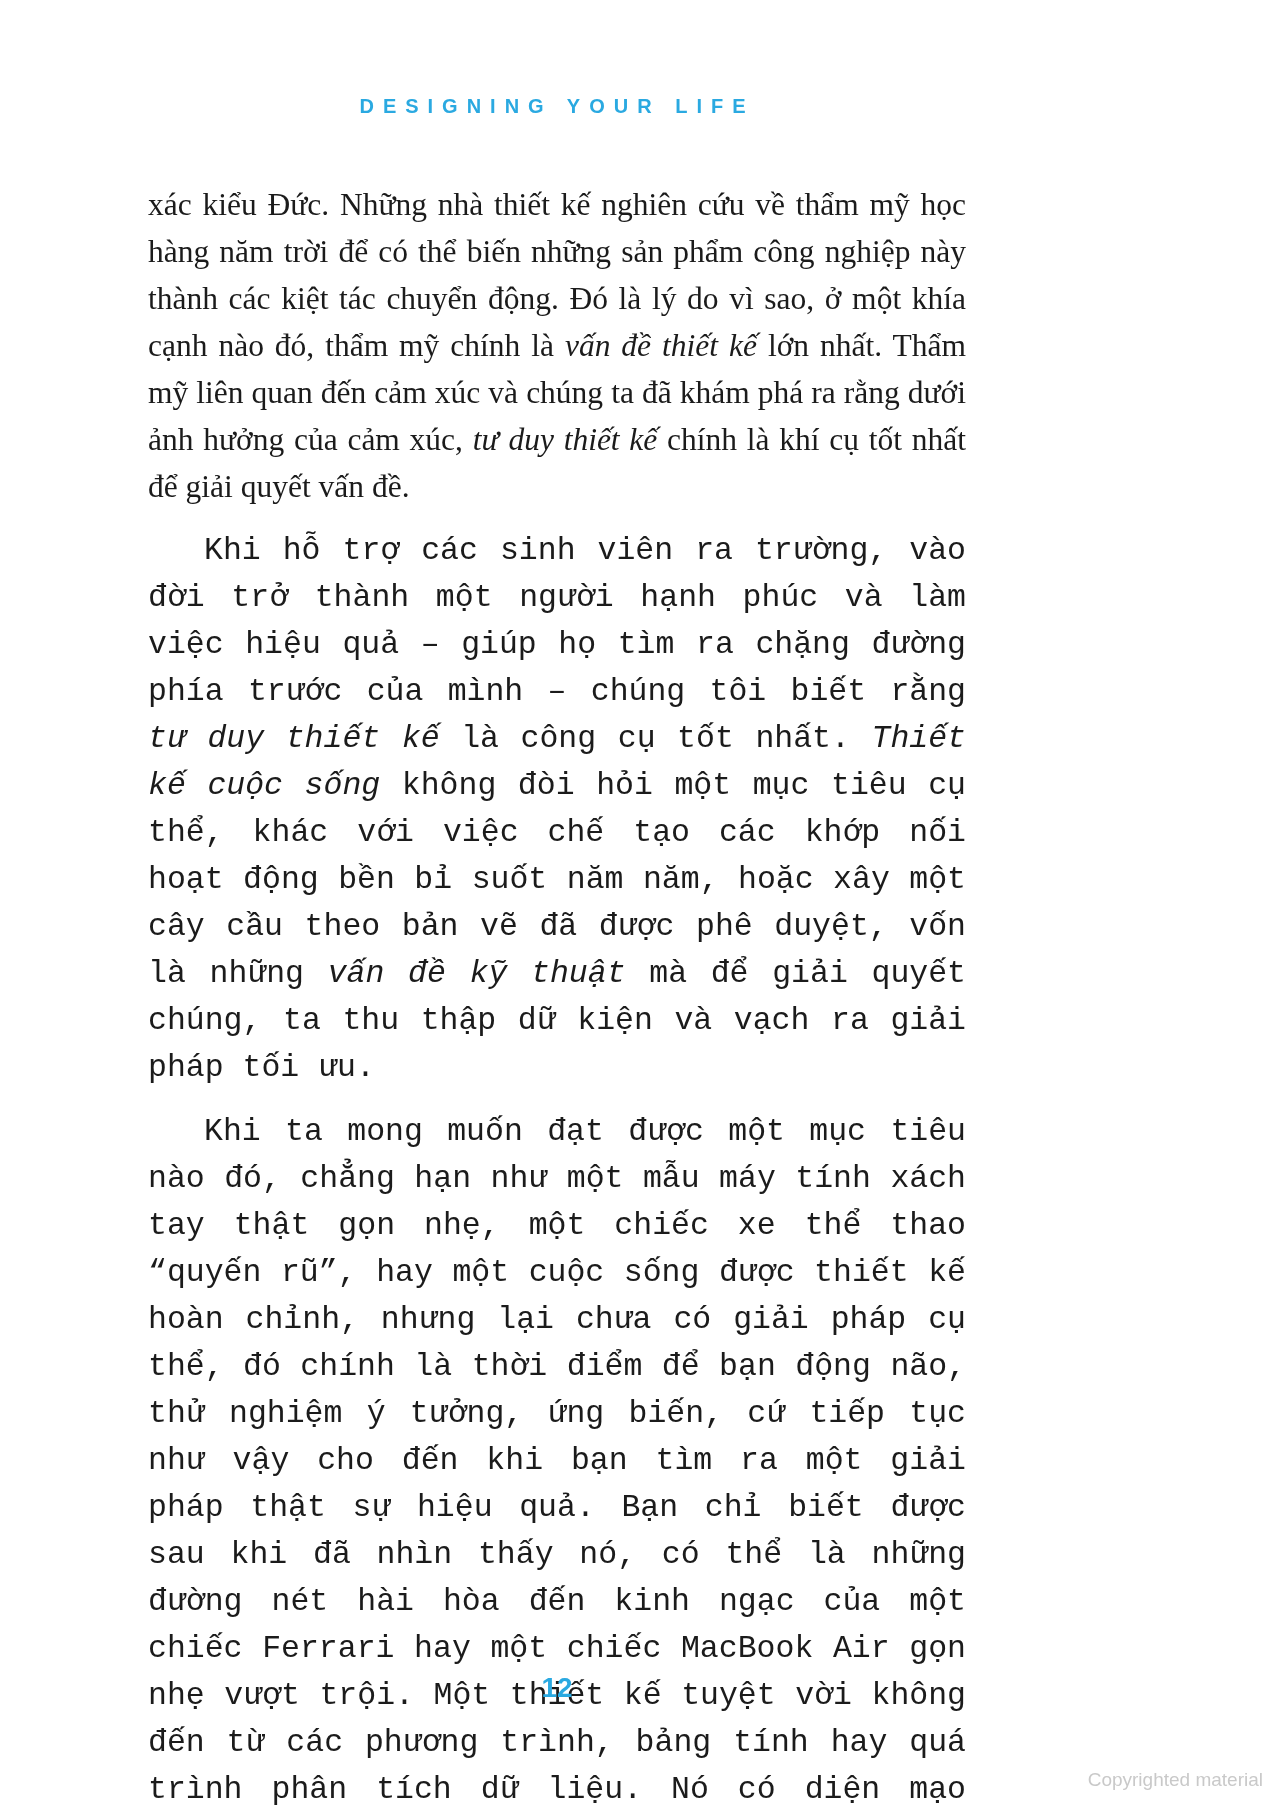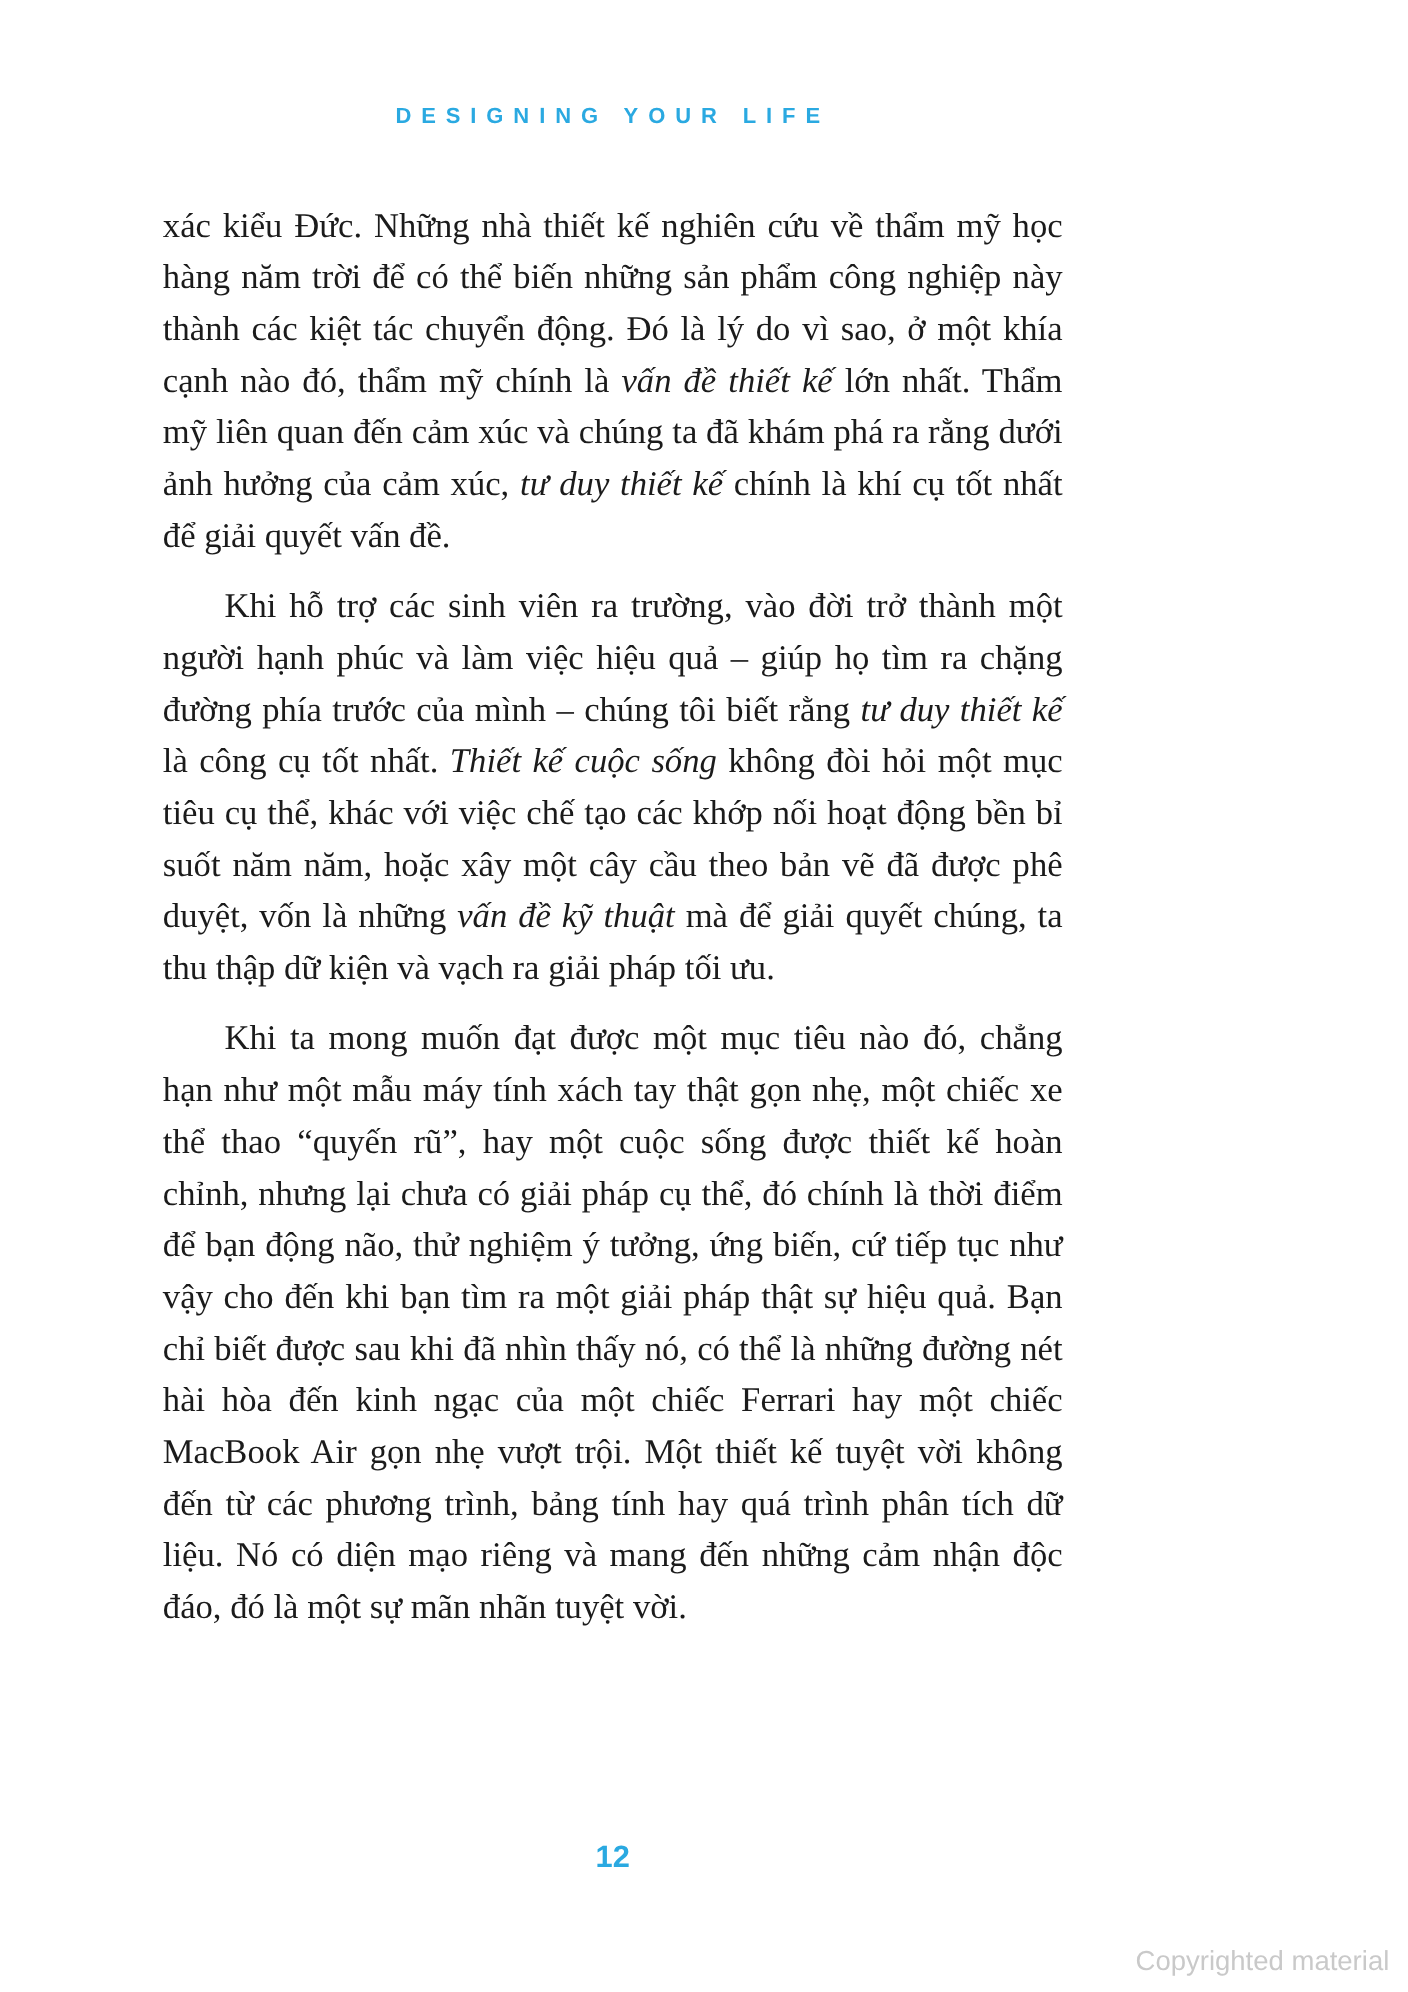--- a/index.html
+++ b/index.html
@@ -36,20 +36,21 @@
     font-size: 31.5px;
     line-height: 47px;
     color: #1b1b1b;
     text-align: justify;
   }
   .body-text p {
     margin: 0 0 17px 0;
   }
   .body-text p.indent {
     text-indent: 56px;
+    font-family: Liberation Mono, monospace;
   }
   .body-text em {
     font-style: italic;
     margin-top: 16px;
   }
   .page-number {
     position: absolute;
     top: 1672px;
     left: 148px;
     width: 818px;
@@ -57,21 +58,21 @@
     font-family: "Liberation Sans", sans-serif;
     font-weight: bold;
     font-size: 28px;
     color: #2aa9e1;
   }
   .copyright-note {
     position: absolute;
     top: 1769px;
     right: 17px;
     font-family: "Liberation Sans", sans-serif;
-    font-size: 25px;
+    font-size: 19px;
     color: #c9c9c9;
   }
 </style>
 </head>
 <body>
 
 <div class="page">
   <div class="running-header">DESIGNING YOUR LIFE</div>
 
   <div class="body-text">

